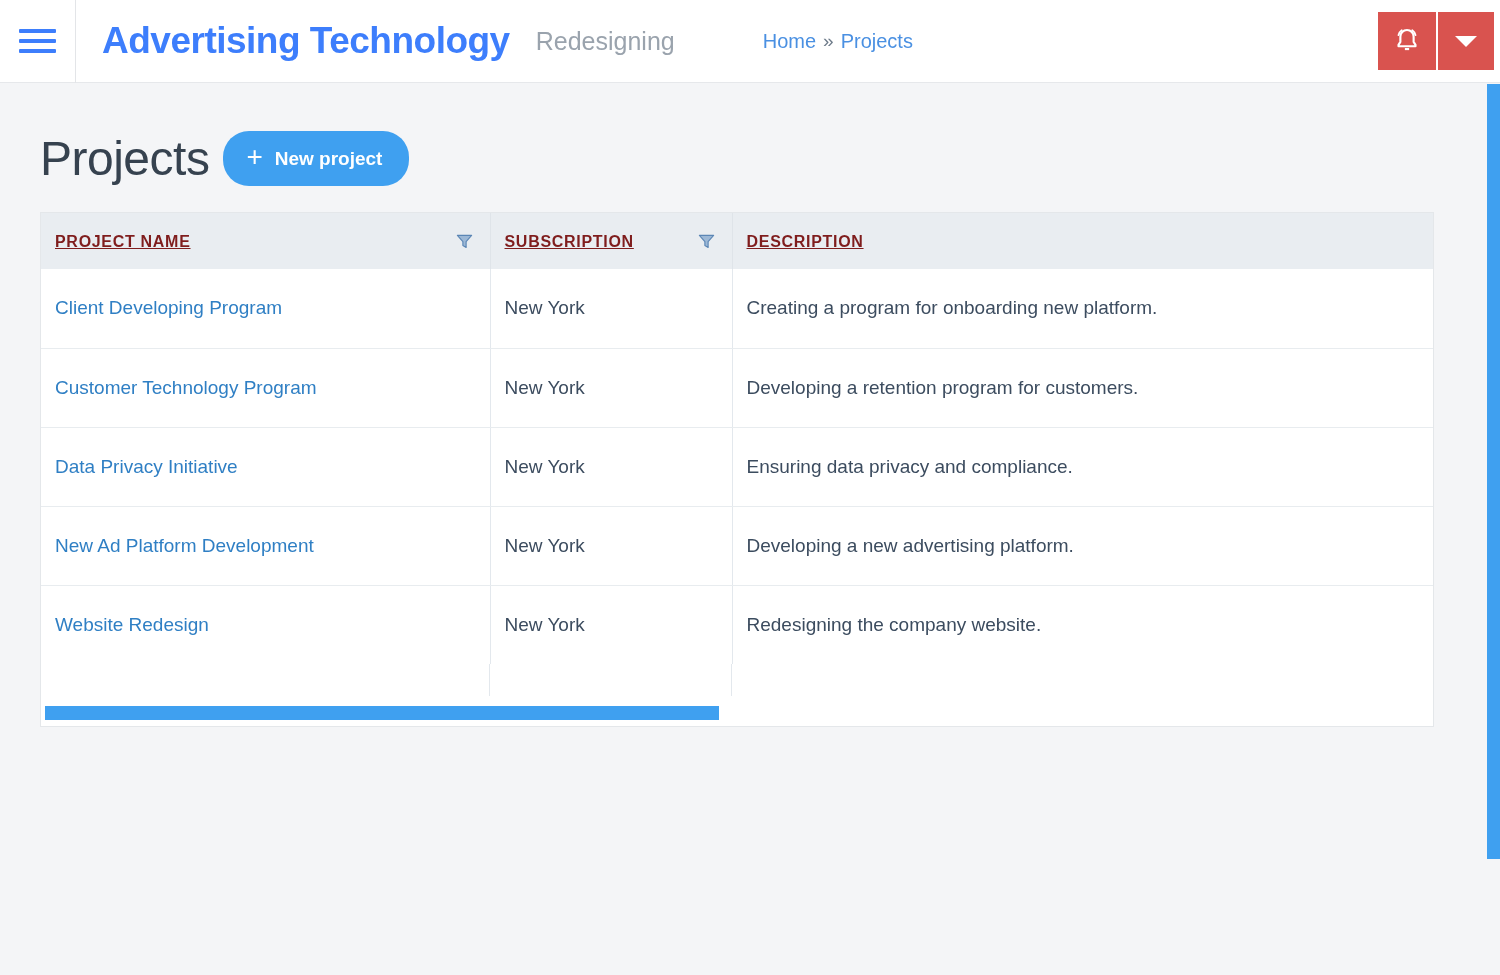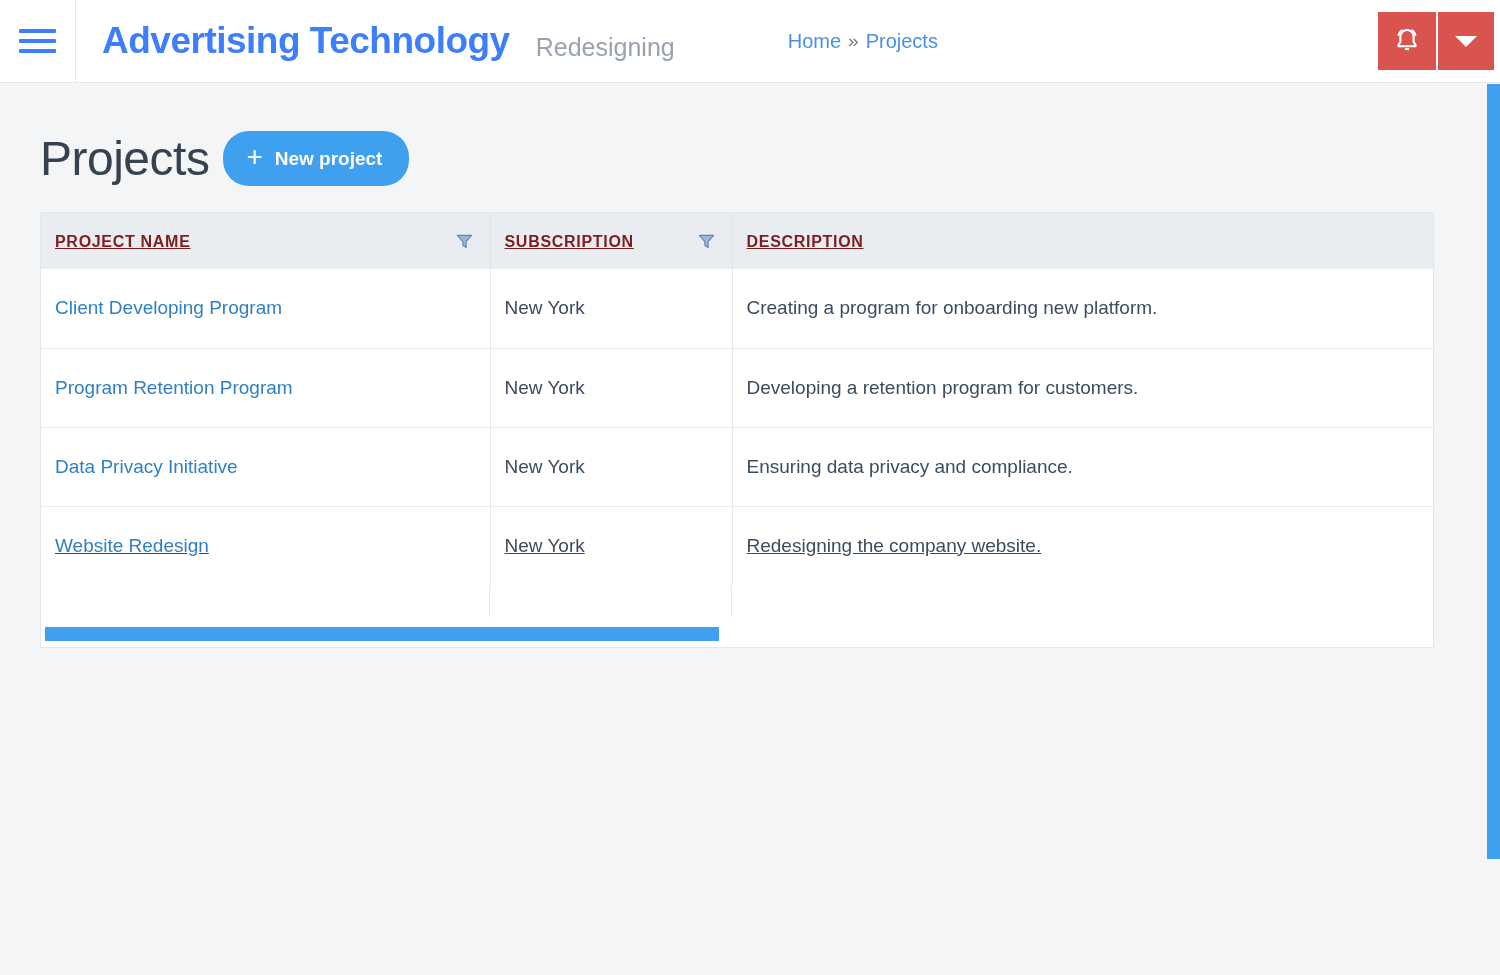--- a/index.html
+++ b/index.html
@@ -36,39 +36,39 @@
   .hamburger span {
     display: block;
     width: 37px;
     height: 4px;
     background: #3d7efc;
     border-radius: 1px;
   }
 
   .brand {
     display: flex;
-    align-items: flex-end;
+    align-items: center;
     padding-left: 26px;
   }
   .brand-title {
     font-size: 37px;
     font-weight: bold;
     color: #3d7efc;
     letter-spacing: -0.5px;
     white-space: nowrap;
   }
   .brand-sub {
     font-size: 25px;
     color: #9aa3ad;
     margin-left: 26px;
     white-space: nowrap;
   }
 
   .breadcrumb {
-    margin-left: 113px;
+    margin-left: 88px;
     font-size: 20px;
     color: #4a90e2;
     display: flex;
     align-items: flex-start;
     gap: 7px;
     white-space: nowrap;
   }
   .breadcrumb a { color: #4a90e2; text-decoration: none; cursor: pointer; }
   .breadcrumb .sep { color: #6e7b8a; font-size: 19px; }
 
@@ -177,21 +177,21 @@
     height: 79px;
     padding: 0 14px;
     font-size: 19px;
     color: #3c4c5f;
     border-bottom: 1px solid #e8ecef;
     border-right: 1px solid #e3e8ed;
     vertical-align: middle;
     background: #ffffff;
   }
   tbody td:last-child { border-right: none; }
-  tbody tr:last-child td { border-bottom: none; text-decoration: underline; }
+  tbody tr:last-child td { border-bottom: none; }
 
   .proj-link {
     color: #2f7fc4;
     text-decoration: none;
     font-size: 19px;
     cursor: pointer;
   }
 
   .table-filler { height: 62px; background: #ffffff; position: relative; }
   .table-filler .vdiv {
@@ -318,31 +318,38 @@
       <tbody>
         <tr>
           <td>
             <a class="proj-link">Client Developing Program</a>
           </td>
           <td>New York</td>
           <td>Creating a program for onboarding new platform.</td>
         </tr>
         <tr>
           <td>
-            <a class="proj-link">Program Retention Program</a>
+            <a class="proj-link">Customer Technology Program</a>
           </td>
           <td>New York</td>
           <td>Developing a retention program for customers.</td>
         </tr>
         <tr>
           <td>
             <a class="proj-link">Data Privacy Initiative</a>
           </td>
           <td>New York</td>
           <td>Ensuring data privacy and compliance.</td>
+        </tr>
+        <tr>
+          <td>
+            <a class="proj-link">New Ad Platform Development</a>
+          </td>
+          <td>New York</td>
+          <td>Developing a new advertising platform.</td>
         </tr>
         <tr>
           <td>
             <a class="proj-link">Website Redesign</a>
           </td>
           <td>New York</td>
           <td>Redesigning the company website.</td>
         </tr>
       </tbody>
     </table>

